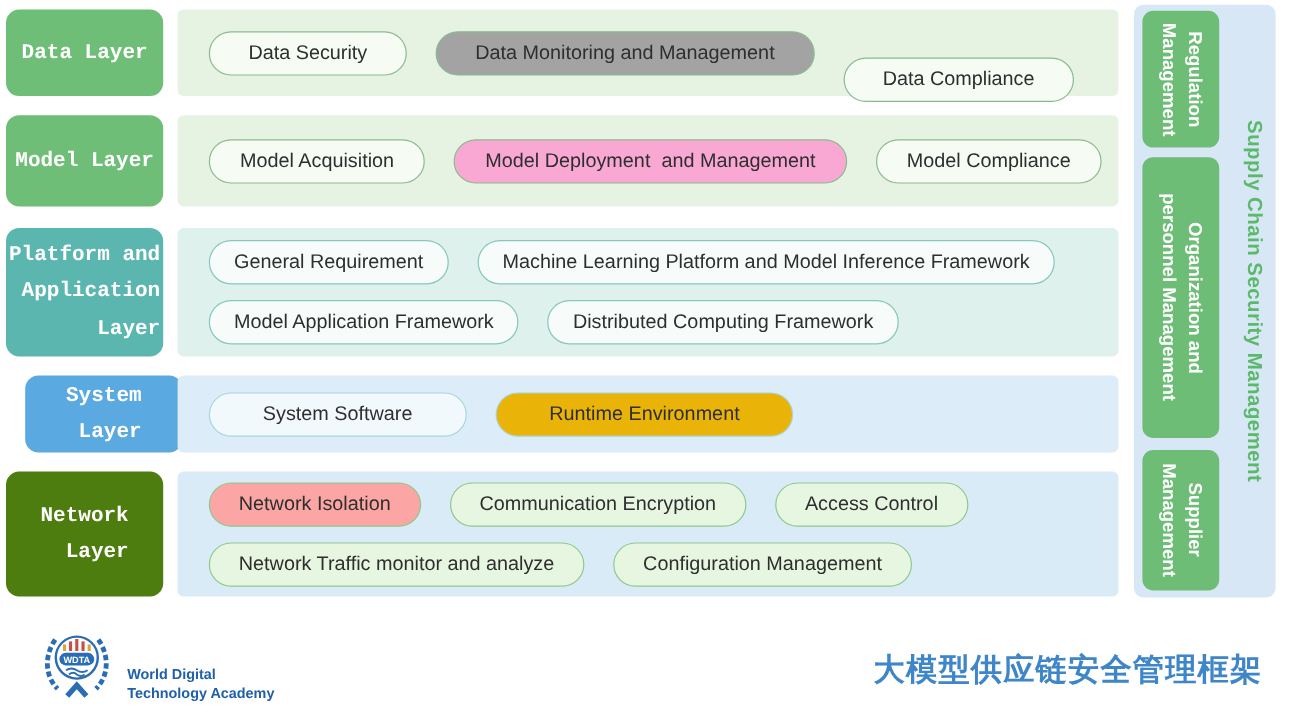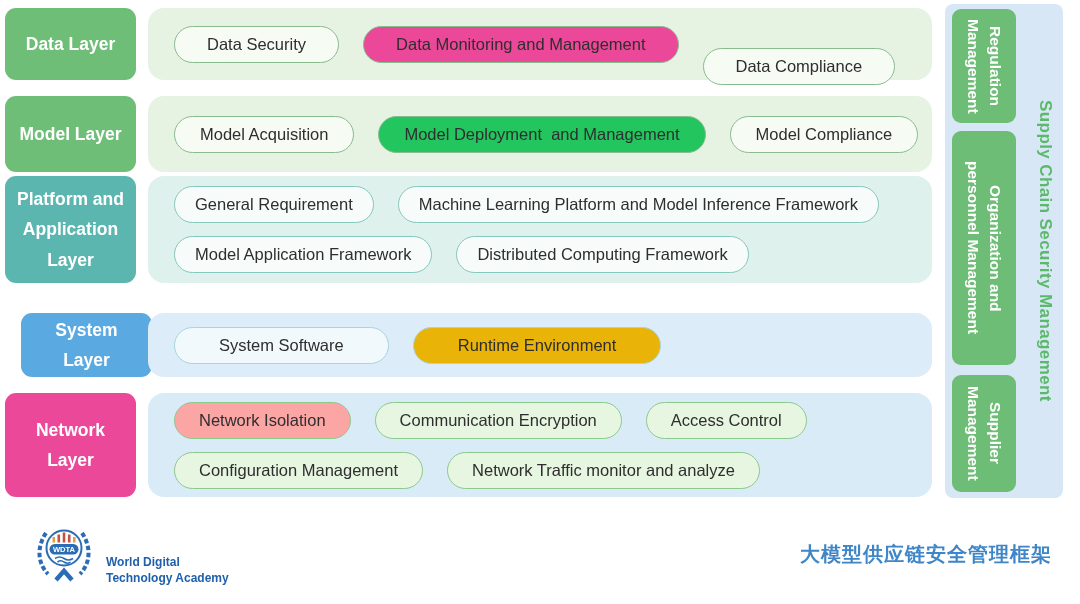--- a/index.html
+++ b/index.html
@@ -5,31 +5,31 @@
   * { margin:0; padding:0; box-sizing:border-box; }
   html,body { background:#ffffff; }
   body { font-family:"Liberation Sans", sans-serif; }
   .canvas { position:relative; width:1080px; height:604px; background:#ffffff; overflow:hidden; }
 
   
   .layer-label{
     position:absolute; left:5px; width:131px; border-radius:11px;
     color:#ffffff; font-weight:bold; font-size:17.5px; line-height:1.72;
     display:flex; align-items:center; justify-content:center;
-    text-align:center; white-space:pre-line;
+    text-align:right; white-space:pre-line;font-family:Liberation Mono, monospace;
   }
   
   .layer-body{
-    position:absolute; left:148px; width:784px; border-radius:16px;
+    position:absolute; left:148px; width:784px; border-radius:5px;
     display:flex; flex-direction:column; justify-content:center;
     gap:13px; padding-left:26px;
   }
   .pos-0{ top:8px;   height:72px;  }
   .pos-1{ top:96px;  height:76px;  }
-  .pos-2{ top:176px; height:107px; }
+  .pos-2{ top:190px; height:107px; }
   .pos-3{ top:313px; height:64px;  }
   .pos-4{ top:393px; height:104px; }
 
   .pill-row{ display:flex; align-items:center; gap:24px; }
   .pill{
     height:37px; border-radius:19px; border:1.5px solid;
     display:flex; align-items:center; justify-content:center;
     font-size:16.5px; color:#2e2e2e; white-space:pre; padding:0 28px;
   }
   .layer[data-idx="0"] .pill{ padding:0 32px; }
@@ -54,44 +54,44 @@
     writing-mode:vertical-rl; white-space:pre-line;
     display:flex; align-items:center; justify-content:center; text-align:center;
   }
   .vbox-0{ top:5px;   height:114px; }
   .vbox-1{ top:127px; height:234px; }
   .vbox-2{ top:371px; height:117px; }
 
   
   .logo{ position:absolute; left:33px; top:520px; display:flex; align-items:flex-end; gap:11px; }
   .logo-text{ font-weight:bold; font-size:12px; line-height:1.28; }
-  .title-zh{ position:absolute; right:28px; top:541px; font-weight:bold; font-size:20px; letter-spacing:1px; }
+  .title-zh{ position:absolute; right:28px; top:541px; font-weight:bold; font-size:26px; letter-spacing:1px; }
 </style>
 </head>
 <body>
 
 <div class="canvas">
 
   <section class="layer" data-idx="0">
     <div class="layer-label pos-0" style="background: rgb(111, 190, 120);">Data Layer</div>
     <div class="layer-body pos-0" style="background: rgb(230, 243, 226);">
         <div class="pill-row">
           <div class="pill" style="background: rgb(246, 251, 244); border-color: rgb(138, 187, 142);">Data Security</div>
-          <div class="pill" style="background: #ec4899; border-color: rgb(138, 187, 142);">Data Monitoring and Management</div>
+          <div class="pill" style="background: #a3a3a3; border-color: rgb(138, 187, 142);">Data Monitoring and Management</div>
           <div class="pill" style="background: rgb(246, 251, 244); border-color: rgb(138, 187, 142); margin-top: 45px;">Data Compliance</div>
         </div>
       </div>
   </section>
 
   <section class="layer" data-idx="1">
     <div class="layer-label pos-1" style="background: rgb(111, 190, 120);">Model Layer</div>
     <div class="layer-body pos-1" style="background: rgb(230, 243, 226);">
         <div class="pill-row">
           <div class="pill" style="background: rgb(246, 251, 244); border-color: rgb(138, 187, 142);">Model Acquisition</div>
-          <div class="pill" style="background: #22c55e; border-color: rgb(138, 187, 142);">Model Deployment  and Management</div>
+          <div class="pill" style="background: #f9a8d4; border-color: rgb(138, 187, 142);">Model Deployment  and Management</div>
           <div class="pill" style="background: rgb(246, 251, 244); border-color: rgb(138, 187, 142);">Model Compliance</div>
         </div>
       </div>
   </section>
 
   <section class="layer" data-idx="2">
     <div class="layer-label pos-2" style="background: rgb(92, 182, 176);">Platform and
 Application
 Layer</div>
     <div class="layer-body pos-2" style="background: rgb(223, 241, 236);">
@@ -111,31 +111,31 @@
 Layer</div>
     <div class="layer-body pos-3" style="background: rgb(220, 236, 248);">
         <div class="pill-row">
           <div class="pill" style="background: rgb(242, 249, 252); border-color: rgb(166, 214, 217); text-align: right;">System Software</div>
           <div class="pill" style="background: #eab308; border-color: rgb(166, 214, 217);">Runtime Environment</div>
         </div>
       </div>
   </section>
 
   <section class="layer" data-idx="4">
-    <div class="layer-label pos-4" style="background: #ec4899;">Network
+    <div class="layer-label pos-4" style="background: #4d7c0f;">Network
 Layer</div>
     <div class="layer-body pos-4" style="background: rgb(218, 235, 248);">
         <div class="pill-row">
           <div class="pill" style="background: #fca5a5; border-color: rgb(140, 201, 140);">Network Isolation</div>
           <div class="pill" style="background: rgb(231, 246, 225); border-color: rgb(140, 201, 140);">Communication Encryption</div>
           <div class="pill" style="background: rgb(231, 246, 225); border-color: rgb(140, 201, 140);">Access Control</div>
         </div>
         <div class="pill-row">
+          <div class="pill" style="background: rgb(231, 246, 225); border-color: rgb(140, 201, 140);">Network Traffic monitor and analyze</div>
           <div class="pill" style="background: rgb(231, 246, 225); border-color: rgb(140, 201, 140);">Configuration Management</div>
-          <div class="pill" style="background: rgb(231, 246, 225); border-color: rgb(140, 201, 140);">Network Traffic monitor and analyze</div>
         </div>
       </div>
   </section>
 
   <aside class="right-panel" style="background: rgb(216, 231, 245);">
     <div class="vbox vbox-0" style="background: rgb(110, 189, 118);">Regulation
 Management</div>
     <div class="vbox vbox-1" style="background: rgb(110, 189, 118);">Organization and
 personnel Management</div>
     <div class="vbox vbox-2" style="background: rgb(110, 189, 118);">Supplier

